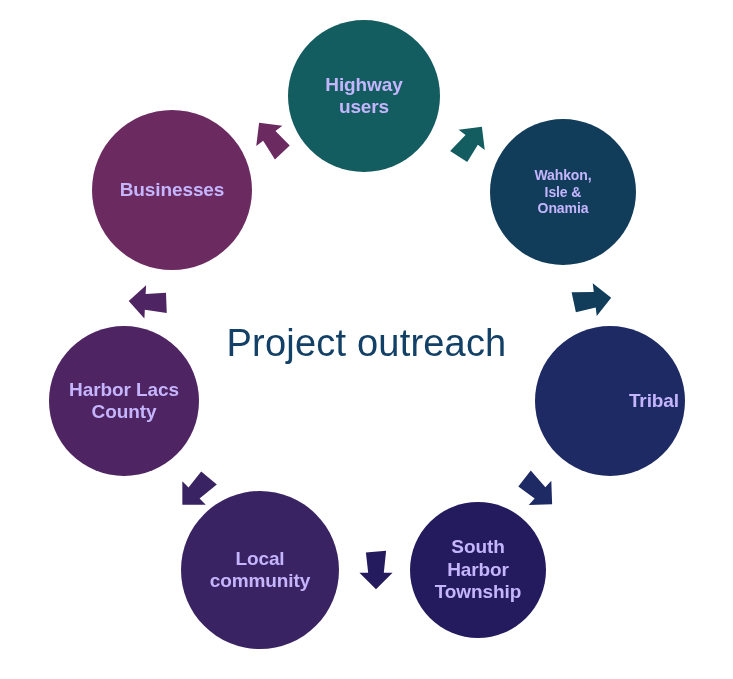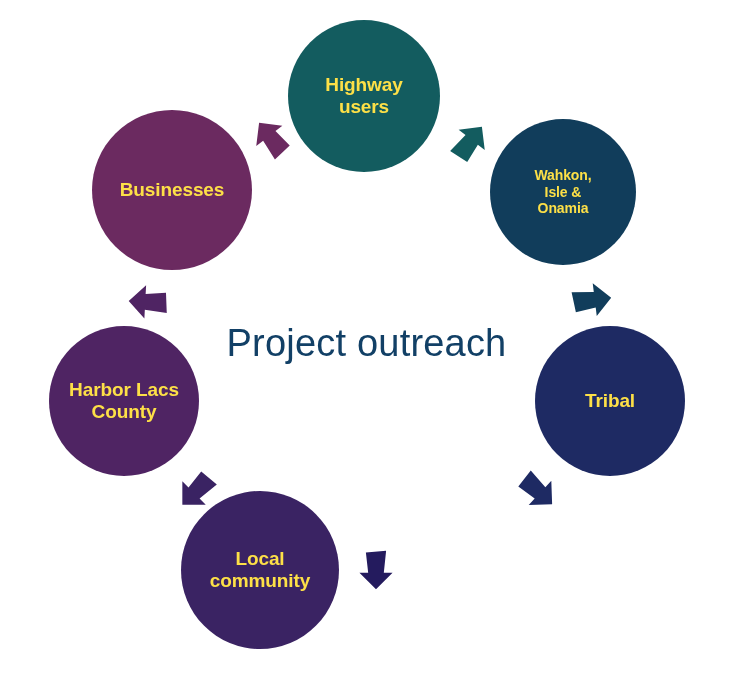--- a/index.html
+++ b/index.html
@@ -16,21 +16,21 @@
     height: 679px;
     background: #ffffff;
   }
   .node {
     position: absolute;
     border-radius: 50%;
     display: flex;
     align-items: center;
     justify-content: center;
     text-align: center;
-    color: #fde047;
+    color: #c4b5fd;
     font-weight: bold;
     line-height: 1.18;
     letter-spacing: -0.1px;
   }
   .node-label {
     display: block;
     padding: 0 6px;
     white-space: pre-line;
   }
   .center-title {
@@ -90,22 +90,27 @@
     <div class="center-title" style="top: 322px; font-size: 38px; color: rgb(18, 64, 102);">Project outreach</div>
     <div class="node" style="left: 288px; top: 20px; width: 152px; height: 152px; background: rgb(19, 92, 95); font-size: 19px;">
       <span class="node-label">Highway
 users</span>
     </div>
     <div class="node" style="left: 490px; top: 119px; width: 146px; height: 146px; background: rgb(17, 61, 91); font-size: 14px;">
       <span class="node-label">Wahkon,
 Isle &amp;
 Onamia</span>
     </div>
-    <div class="node" style="left: 535px; top: 326px; width: 150px; height: 150px; background: rgb(30, 42, 99); font-size: 19px;">
+    <div class="node" style="left: 535px; top: 326px; width: 150px; height: 150px; background: rgb(30, 42, 99); font-size: 19px; justify-content: flex-end;">
       <span class="node-label">Tribal</span>
+    </div>
+    <div class="node" style="left: 410px; top: 502px; width: 136px; height: 136px; background: rgb(36, 27, 94); font-size: 19px;">
+      <span class="node-label">South
+Harbor
+Township</span>
     </div>
     <div class="node" style="left: 181px; top: 491px; width: 158px; height: 158px; background: rgb(58, 35, 99); font-size: 19px;">
       <span class="node-label">Local
 community</span>
     </div>
     <div class="node" style="left: 49px; top: 326px; width: 150px; height: 150px; background: rgb(79, 36, 99); font-size: 19px;">
       <span class="node-label">Harbor Lacs
 County</span>
     </div>
     <div class="node" style="left: 92px; top: 110px; width: 160px; height: 160px; background: rgb(107, 42, 96); font-size: 19px; justify-content: center;">

